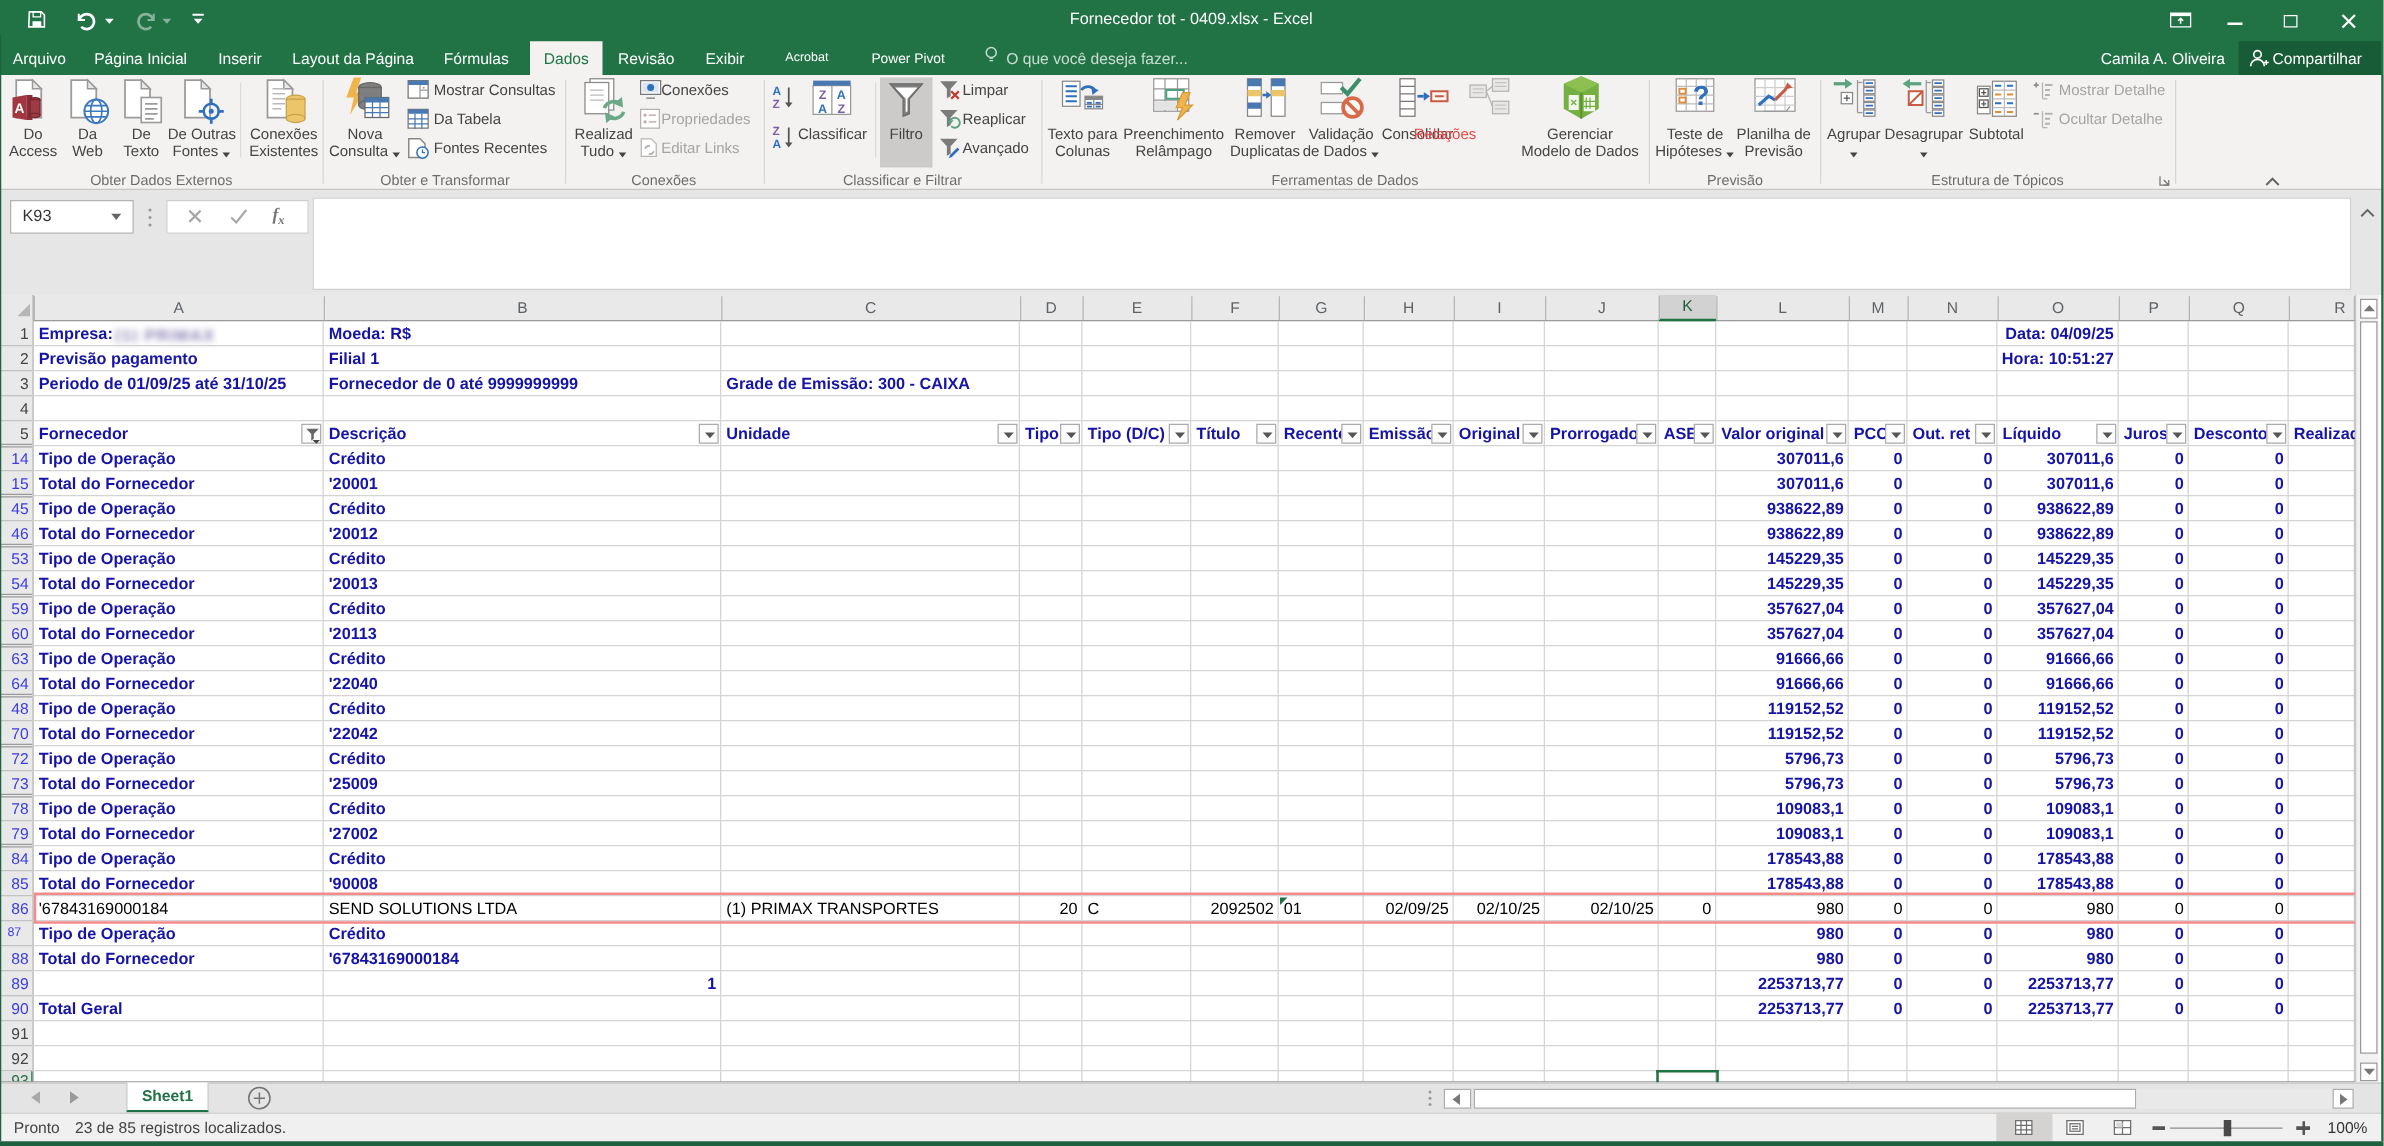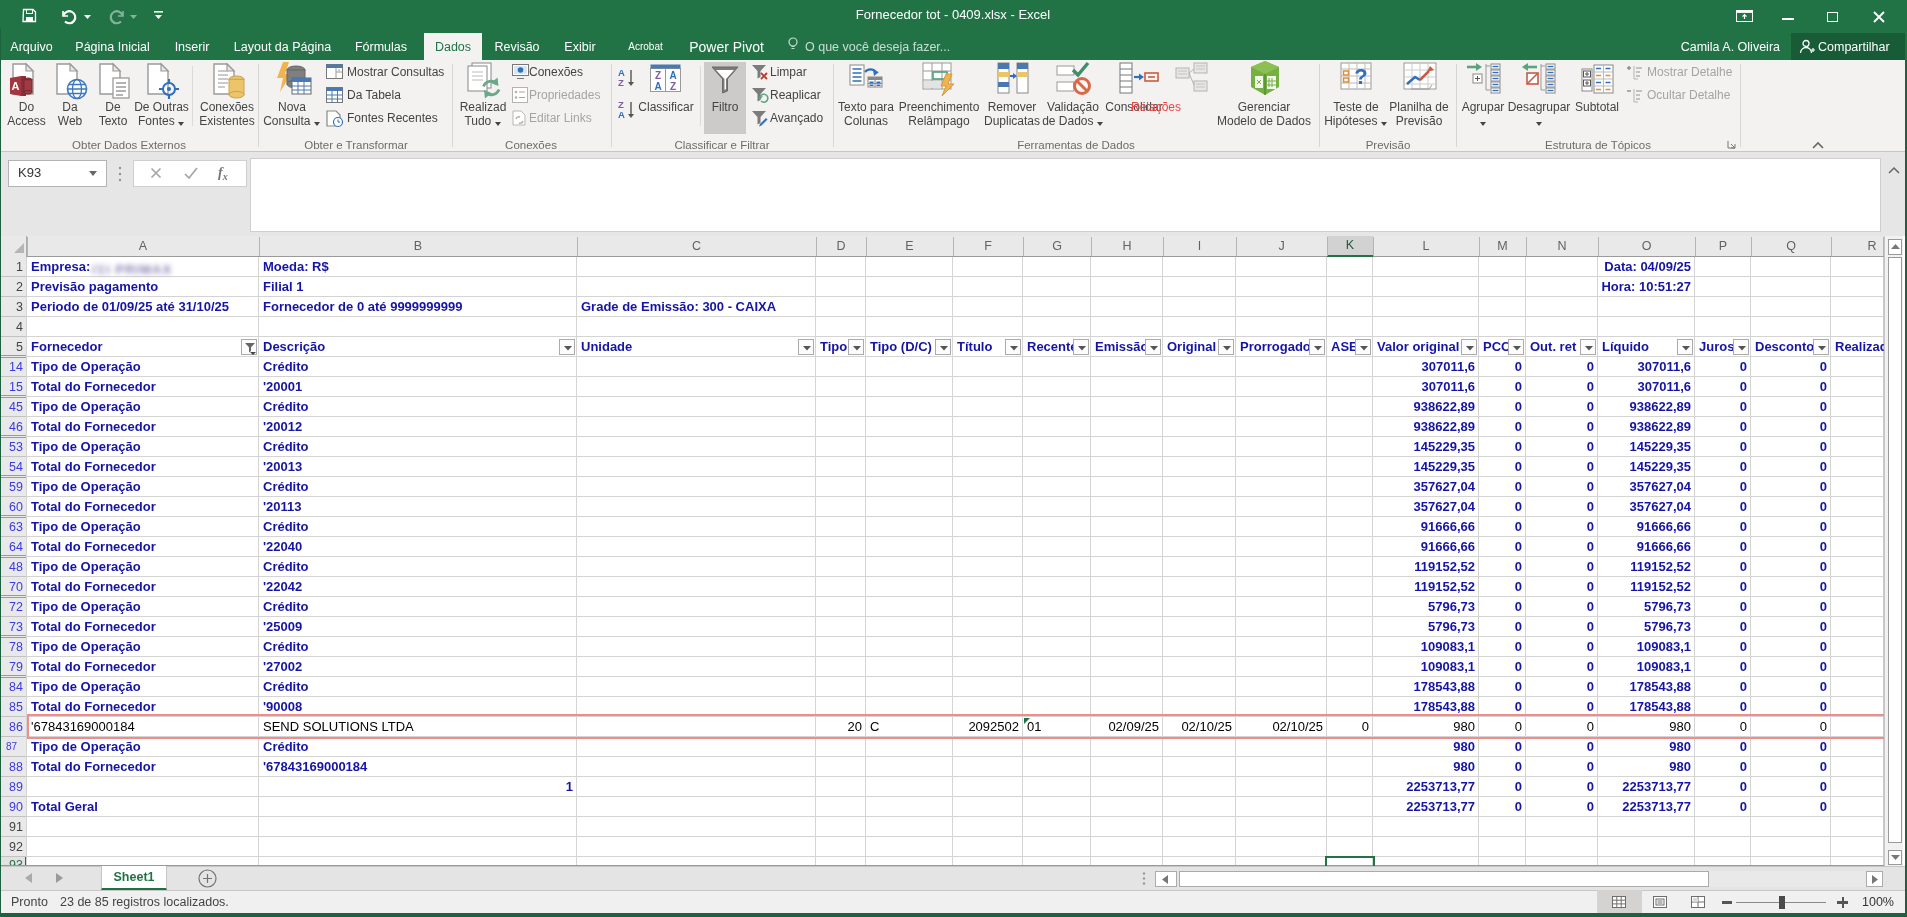--- a/index.html
+++ b/index.html
@@ -49,21 +49,21 @@
     <div style="left:424px;top:33px;width:58px;height:27px;background:#f3f2f1"></div>
     <div style="left:424px;top:38px;width:58px;height:18px;color:#217346;font-size:12.5px;text-align:center;line-height:18px">Dados</div>
     <div style="left:-48.5px;top:38px;width:160px;height:18px;color:#fff;font-size:12.5px;text-align:center;line-height:18px;white-space:nowrap">Arquivo</div>
     <div style="left:32.5px;top:38px;width:160px;height:18px;color:#fff;font-size:12.5px;text-align:center;line-height:18px;white-space:nowrap">Página Inicial</div>
     <div style="left:112.0px;top:38px;width:160px;height:18px;color:#fff;font-size:12.5px;text-align:center;line-height:18px;white-space:nowrap">Inserir</div>
     <div style="left:202.5px;top:38px;width:160px;height:18px;color:#fff;font-size:12.5px;text-align:center;line-height:18px;white-space:nowrap">Layout da Página</div>
     <div style="left:301.0px;top:38px;width:160px;height:18px;color:#fff;font-size:12.5px;text-align:center;line-height:18px;white-space:nowrap">Fórmulas</div>
     <div style="left:437.0px;top:38px;width:160px;height:18px;color:#fff;font-size:12.5px;text-align:center;line-height:18px;white-space:nowrap">Revisão</div>
     <div style="left:500.0px;top:38px;width:160px;height:18px;color:#fff;font-size:12.5px;text-align:center;line-height:18px;white-space:nowrap">Exibir</div>
     <div style="left:565.5px;top:38px;width:160px;height:18px;color:#fff;font-size:10px;text-align:center;line-height:18px;white-space:nowrap">Acrobat</div>
-    <div style="left:646.5px;top:38px;width:160px;height:18px;color:#fff;font-size:14px;text-align:center;line-height:18px;white-space:nowrap">Power Pivot</div>
+    <div style="left:646.5px;top:38px;width:160px;height:18px;color:#fff;font-size:11px;text-align:center;line-height:18px;white-space:nowrap">Power Pivot</div>
     <svg style="left:787px;top:37px" width="12" height="15" viewBox="0 0 12 15" opacity="0.75">
 <circle cx="6" cy="5" r="4" fill="none" stroke="#fff" stroke-width="1.2"></circle>
 <path d="M4.5 9.5 h3 M4.5 11.5 h3" stroke="#fff" stroke-width="1.1"></path>
 </svg>
     <div style="left:805px;top:38px;width:300px;height:18px;color:#ffffff;opacity:0.75;font-size:12.5px;line-height:18px">O que você deseja fazer...</div>
     <div style="left:1640px;top:38px;width:140px;height:18px;color:#fff;font-size:12.5px;line-height:18px;text-align:right">Camila A. Oliveira</div>
     <div style="left:1791px;top:33px;width:114px;height:27px;background:#185C37"></div>
     <svg style="left:1799px;top:39px" width="16" height="16" viewBox="0 0 16 16">
 <circle cx="7" cy="4.5" r="3" fill="none" stroke="#fff" stroke-width="1.3"></circle>
 <path d="M1.5 14 a5.5 5.5 0 0 1 11 0" fill="none" stroke="#fff" stroke-width="1.3"></path>
@@ -874,20 +874,21 @@
     <div style="left:31px;top:757px;width:432px;height:20px;overflow:hidden;font-size:13px;line-height:20px;white-space:nowrap"><span class="nv" style="position:static">Total do Fornecedor</span></div>
     <div style="left:263px;top:757px;width:518px;height:20px;overflow:hidden;font-size:13px;line-height:20px;white-space:nowrap"><span class="nv" style="position:static">'67843169000184</span></div>
     <div style="left:1373px;top:757px;width:102px;height:20px;overflow:hidden;font-size:13px;line-height:20px;text-align:right;white-space:nowrap"><span class="nv" style="position:static">980</span></div>
     <div style="left:1479px;top:757px;width:43px;height:20px;overflow:hidden;font-size:13px;line-height:20px;text-align:right;white-space:nowrap"><span class="nv" style="position:static">0</span></div>
     <div style="left:1526px;top:757px;width:68px;height:20px;overflow:hidden;font-size:13px;line-height:20px;text-align:right;white-space:nowrap"><span class="nv" style="position:static">0</span></div>
     <div style="left:1598px;top:757px;width:93px;height:20px;overflow:hidden;font-size:13px;line-height:20px;text-align:right;white-space:nowrap"><span class="nv" style="position:static">980</span></div>
     <div style="left:1695px;top:757px;width:52px;height:20px;overflow:hidden;font-size:13px;line-height:20px;text-align:right;white-space:nowrap"><span class="nv" style="position:static">0</span></div>
     <div style="left:1751px;top:757px;width:76px;height:20px;overflow:hidden;font-size:13px;line-height:20px;text-align:right;white-space:nowrap"><span class="nv" style="position:static">0</span></div>
     <div style="left:31px;top:717px;width:432px;height:20px;overflow:hidden;font-size:13px;line-height:20px;white-space:nowrap"><span class="bk" style="position:static">'67843169000184</span></div>
     <div style="left:263px;top:717px;width:518px;height:20px;overflow:hidden;font-size:13px;line-height:20px;white-space:nowrap"><span class="bk" style="position:static">SEND SOLUTIONS LTDA</span></div>
+    <div style="left:581px;top:717px;width:439px;height:20px;overflow:hidden;font-size:13px;line-height:20px;white-space:nowrap"><span class="bk" style="position:static">(1) PRIMAX TRANSPORTES</span></div>
     <div style="left:816px;top:717px;width:46px;height:20px;overflow:hidden;font-size:13px;line-height:20px;text-align:right;white-space:nowrap"><span class="bk" style="position:static">20</span></div>
     <div style="left:870px;top:717px;width:287px;height:20px;overflow:hidden;font-size:13px;line-height:20px;white-space:nowrap"><span class="bk" style="position:static">C</span></div>
     <div style="left:953px;top:717px;width:66px;height:20px;overflow:hidden;font-size:13px;line-height:20px;text-align:right;white-space:nowrap"><span class="bk" style="position:static">2092502</span></div>
     <div style="left:1027px;top:717px;width:268px;height:20px;overflow:hidden;font-size:13px;line-height:20px;white-space:nowrap"><span class="bk" style="position:static">01</span></div>
     <div style="left:1091px;top:717px;width:68px;height:20px;overflow:hidden;font-size:13px;line-height:20px;text-align:right;white-space:nowrap"><span class="bk" style="position:static">02/09/25</span></div>
     <div style="left:1163px;top:717px;width:69px;height:20px;overflow:hidden;font-size:13px;line-height:20px;text-align:right;white-space:nowrap"><span class="bk" style="position:static">02/10/25</span></div>
     <div style="left:1236px;top:717px;width:87px;height:20px;overflow:hidden;font-size:13px;line-height:20px;text-align:right;white-space:nowrap"><span class="bk" style="position:static">02/10/25</span></div>
     <div style="left:1327px;top:717px;width:42px;height:20px;overflow:hidden;font-size:13px;line-height:20px;text-align:right;white-space:nowrap"><span class="bk" style="position:static">0</span></div>
     <div style="left:1373px;top:717px;width:102px;height:20px;overflow:hidden;font-size:13px;line-height:20px;text-align:right;white-space:nowrap"><span class="bk" style="position:static">980</span></div>
     <div style="left:1479px;top:717px;width:43px;height:20px;overflow:hidden;font-size:13px;line-height:20px;text-align:right;white-space:nowrap"><span class="bk" style="position:static">0</span></div>

